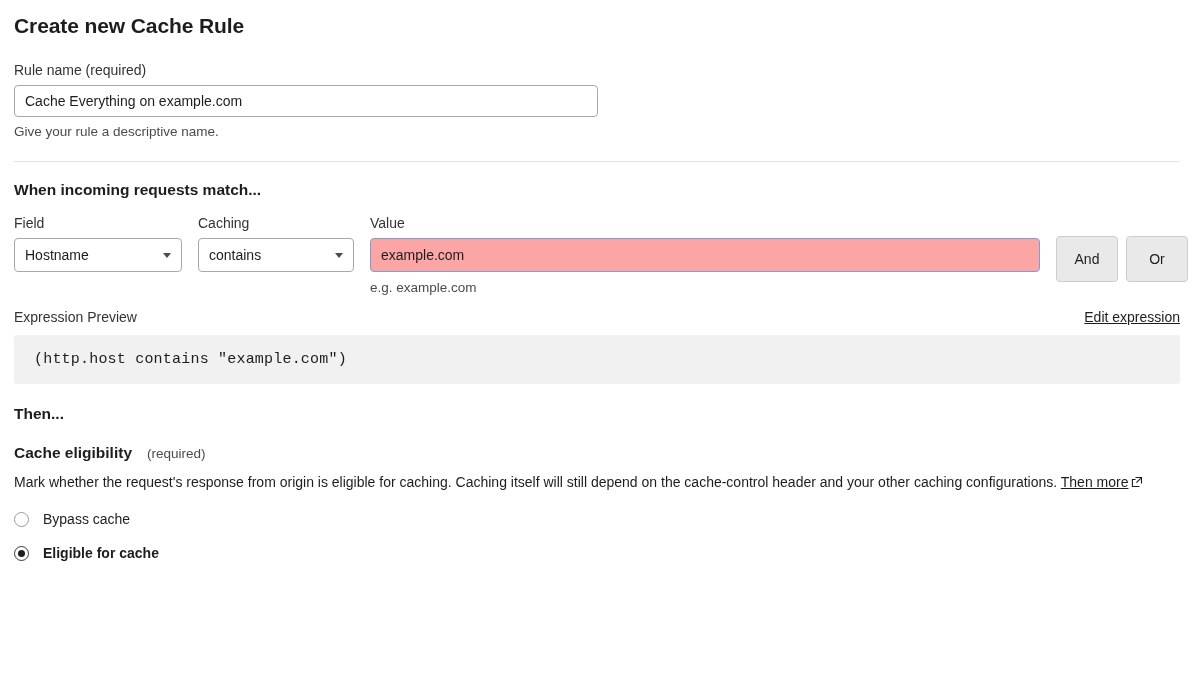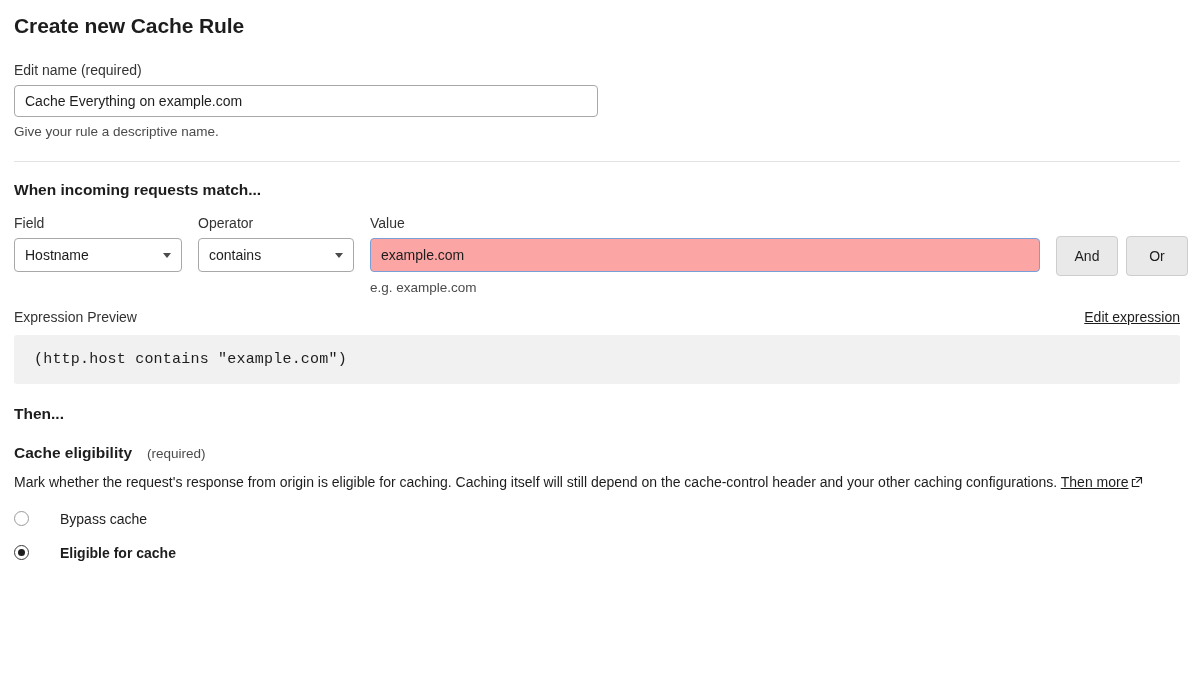--- a/index.html
+++ b/index.html
@@ -114,21 +114,21 @@
     color: #1d1d1d;
     outline: none;
   }
   .value-hint {
     font-size: 13.5px;
     color: #4b4b4b;
     margin-top: 8px;
   }
   .logic-btn {
     width: 62px;
-    height: 40px;
+    height: 46px;
     border: 1px solid #cdcdcd;
     border-radius: 4px;
     background: #e9e9e9;
     font-size: 14px;
     color: #1d1d1d;
     font-family: "Liberation Sans", sans-serif;
     cursor: pointer;
   }
   .btns-aligned { margin-top: 21px; display: flex; gap: 8px; }
   .expr-header {
@@ -181,21 +181,22 @@
     text-decoration: underline;
     cursor: pointer;
   }
   .ext-icon {
     display: inline-block;
     vertical-align: -1px;
     margin-left: 3px;
   }
   .radio-row {
     display: flex;
-    gap: 31px;
+    align-items: center;
+    gap: 14px;
     margin-top: 18px;
   }
   .radio {
     width: 15px;
     height: 15px;
     border-radius: 50%;
     border: 1px solid #9a9a9a;
     background: #fff;
     flex: none;
     position: relative;
@@ -215,42 +216,42 @@
   .radio-label.selected { font-weight: bold; }
 </style>
 </head>
 <body>
 
 <div class="page">
 
   <h1 class="page-title">Create new Cache Rule</h1>
 
   <div>
-    <div class="field-label">Edit name (required)</div>
+    <div class="field-label">Rule name (required)</div>
     <input class="text-input" type="text" value="Cache Everything on example.com" style="">
     <div class="helper-text">Give your rule a descriptive name.</div>
   </div>
 
   <hr class="divider">
 
   <h2 class="section-heading">When incoming requests match...</h2>
 
   <div class="match-row">
     <div>
       <span class="col-label">Field</span>
       <div class="select-wrap">
         <div class="select-box select-field">
           <span>Hostname</span>
           <span class="caret"></span>
         </div>
       </div>
     </div>
 
     <div>
-      <span class="col-label">Operator</span>
+      <span class="col-label">Caching</span>
       <div class="select-wrap">
         <div class="select-box select-operator">
           <span>contains</span>
           <span class="caret"></span>
         </div>
       </div>
     </div>
 
     <div class="value-col">
       <span class="col-label">Value</span>

